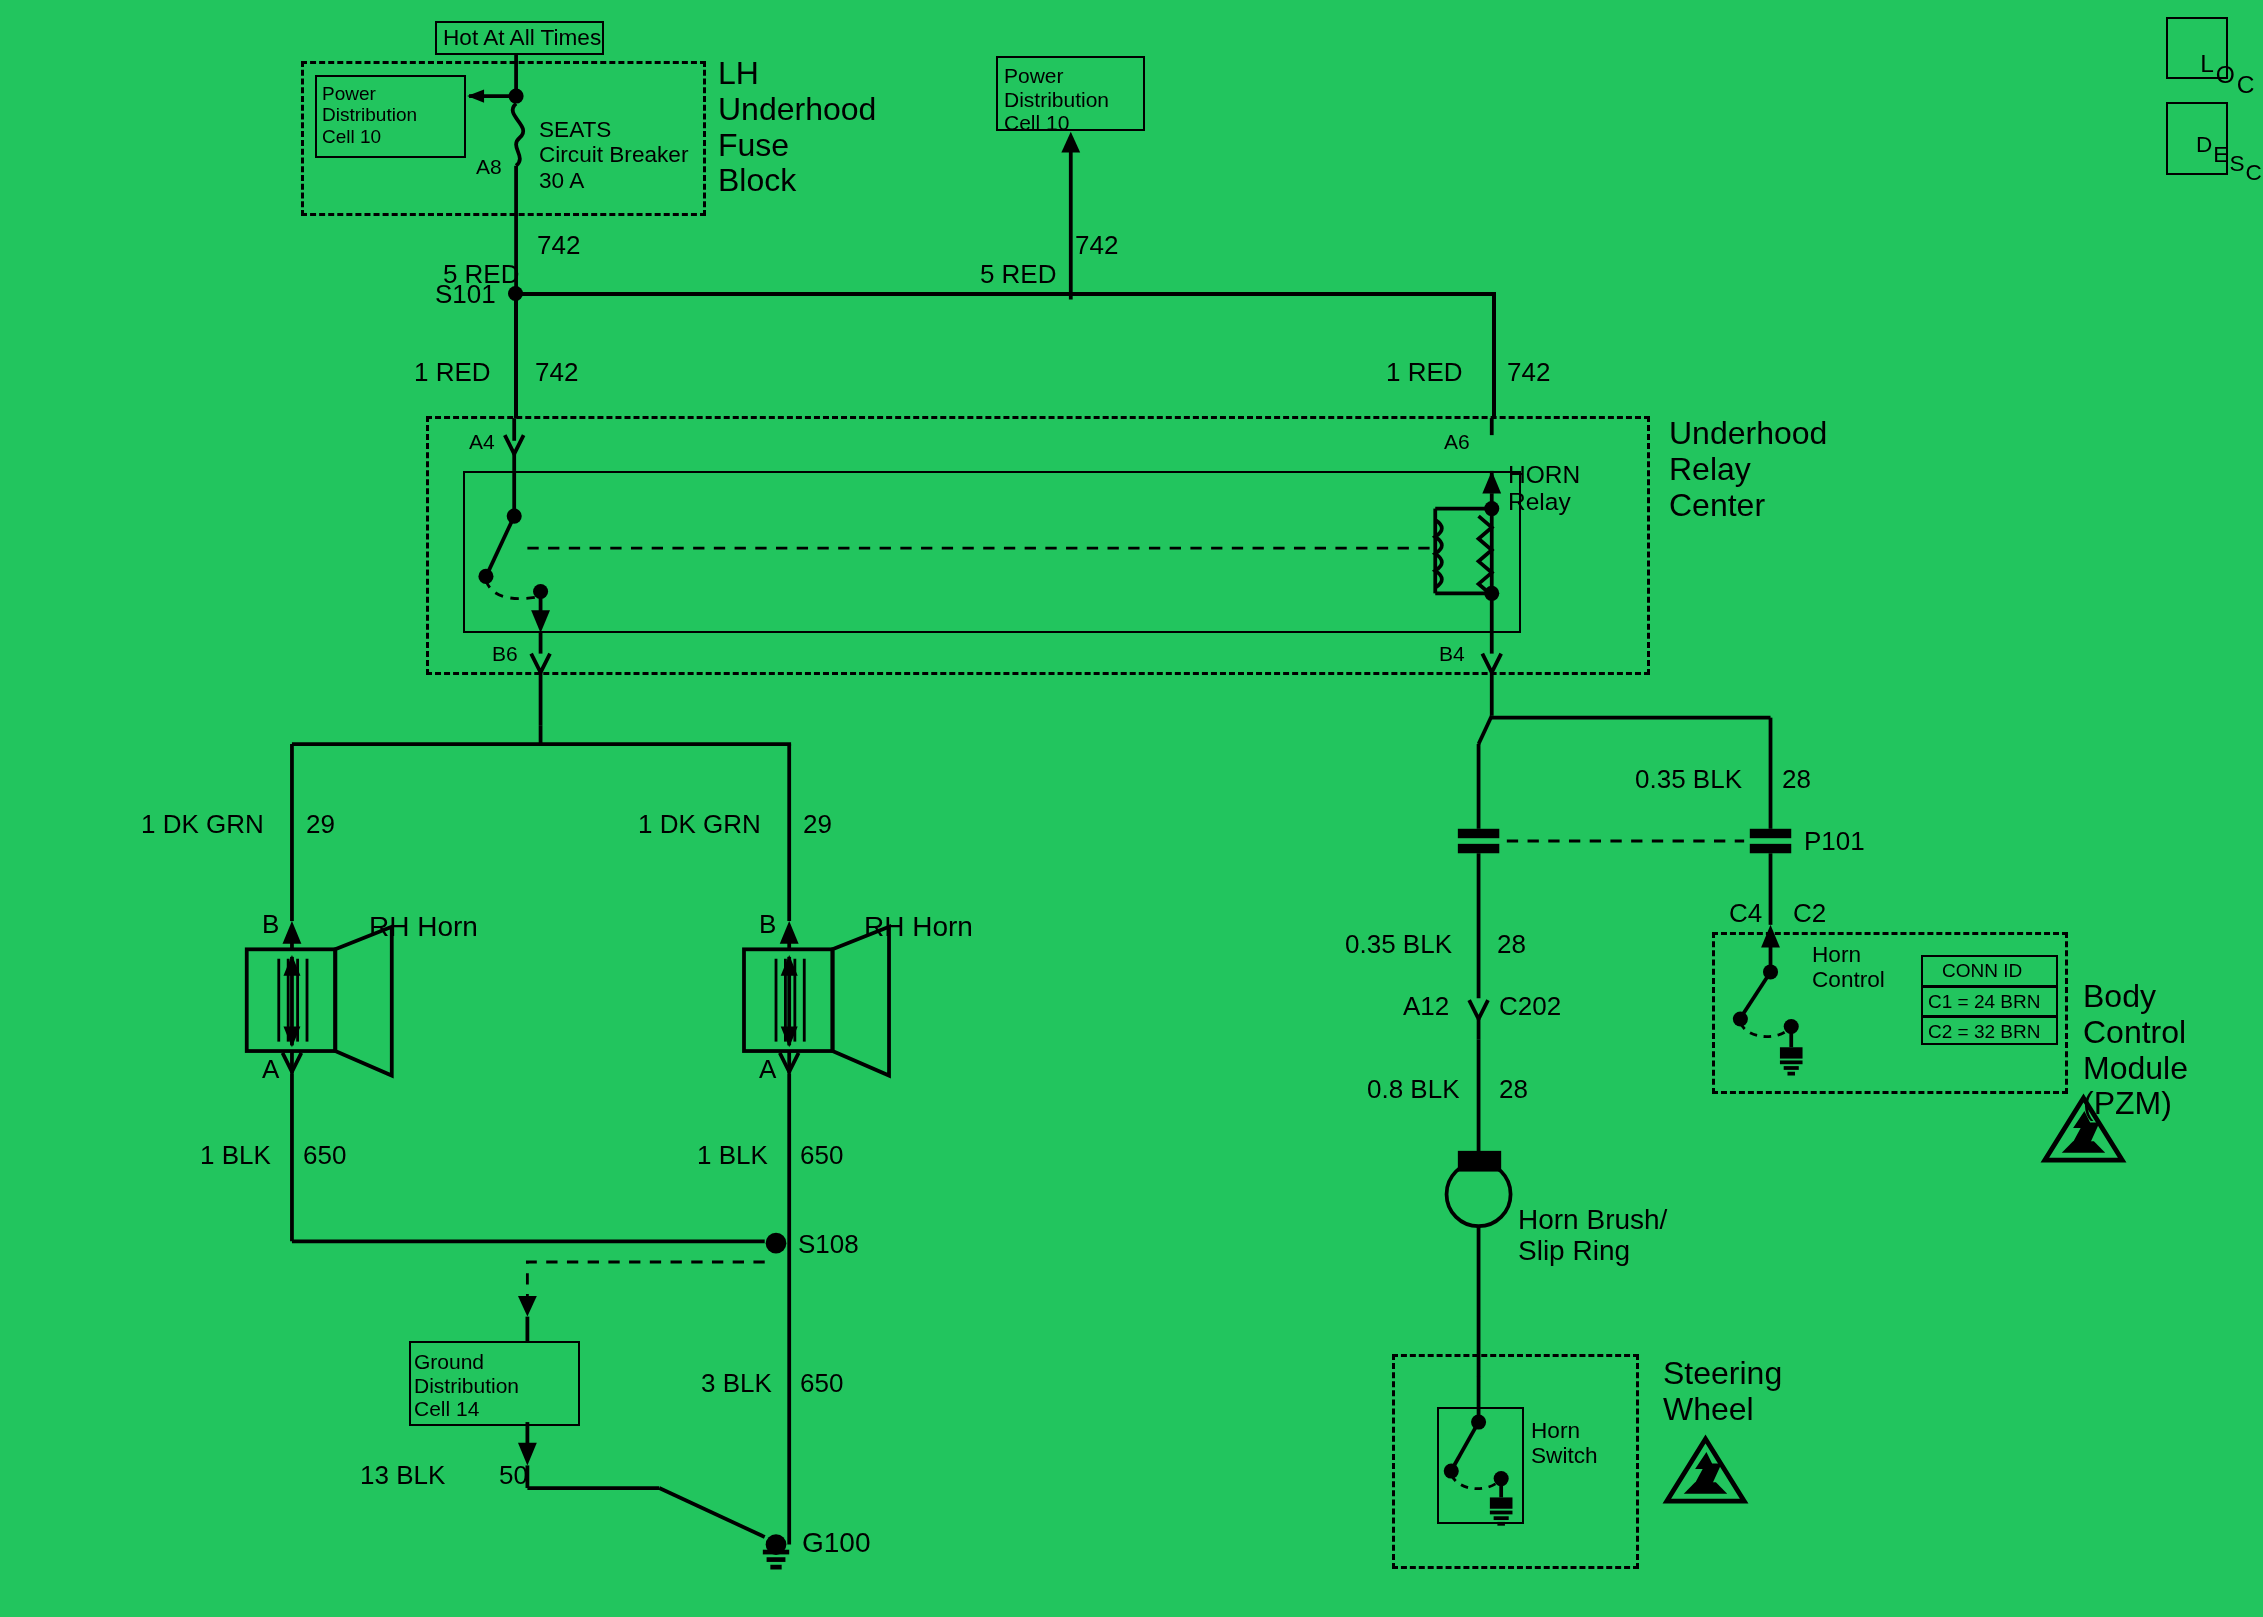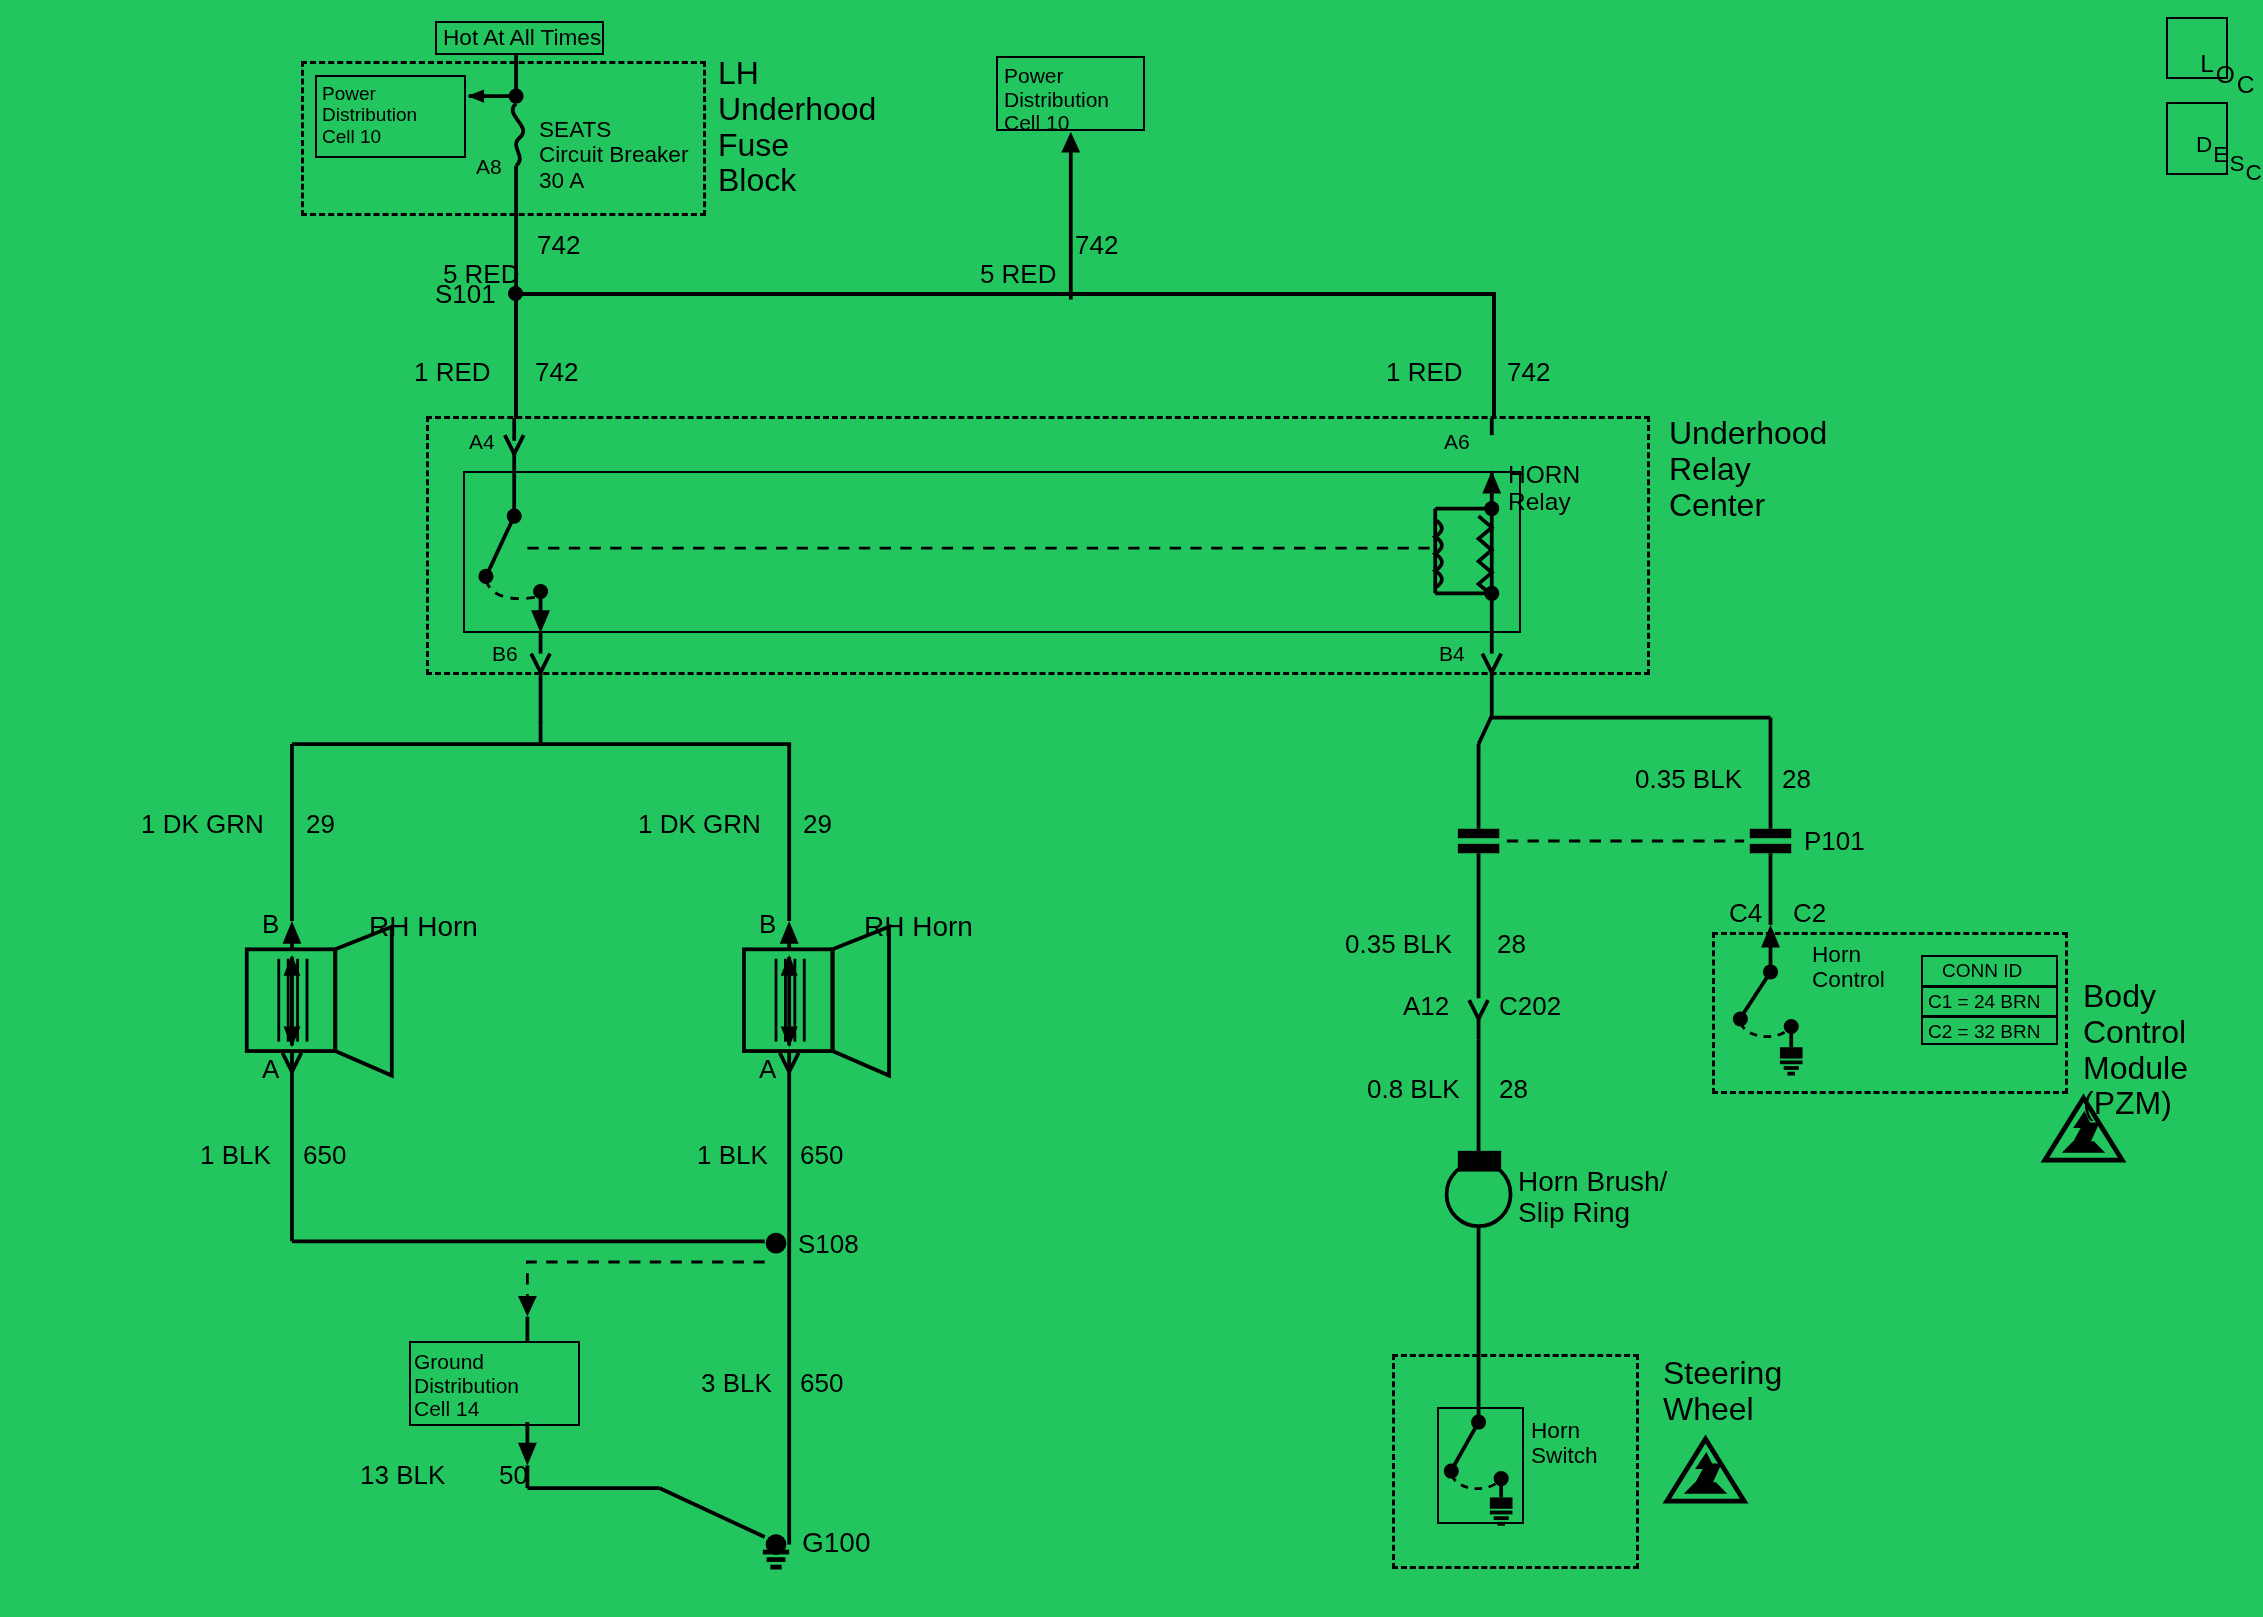--- a/index.html
+++ b/index.html
@@ -329,21 +329,21 @@
 
   <div class="lbl fs28" style="left:1345px; top:930px;">0.35 BLK</div>
   <div class="lbl fs28" style="left:1497px; top:930px;">28</div>
 
   <div class="lbl fs28" style="left:1403px; top:992px;">A12</div>
   <div class="lbl fs28" style="left:1499px; top:992px;">C202</div>
 
   <div class="lbl fs28" style="left:1367px; top:1075px;">0.8 BLK</div>
   <div class="lbl fs28" style="left:1499px; top:1075px;">28</div>
 
-  <div class="lbl fs30" style="left:1518px; top:1166px;">Horn Brush/
+  <div class="lbl fs30" style="left:1518px; top:1204px;">Horn Brush/
 Slip Ring</div>
 
   <div class="lbl fs28" style="left:1729px; top:899px;">C4</div>
   <div class="lbl fs28" style="left:1793px; top:899px;">C2</div>
 
   <div class="dashbox" style="left:1712px; top:932px; width:356px; height:162px;"></div>
   <div class="lbl fs24" style="left:1812px; top:942px;">Horn
 Control</div>
   <div class="lbl fs34" style="left:2083px; top:979px;">Body
 Control

